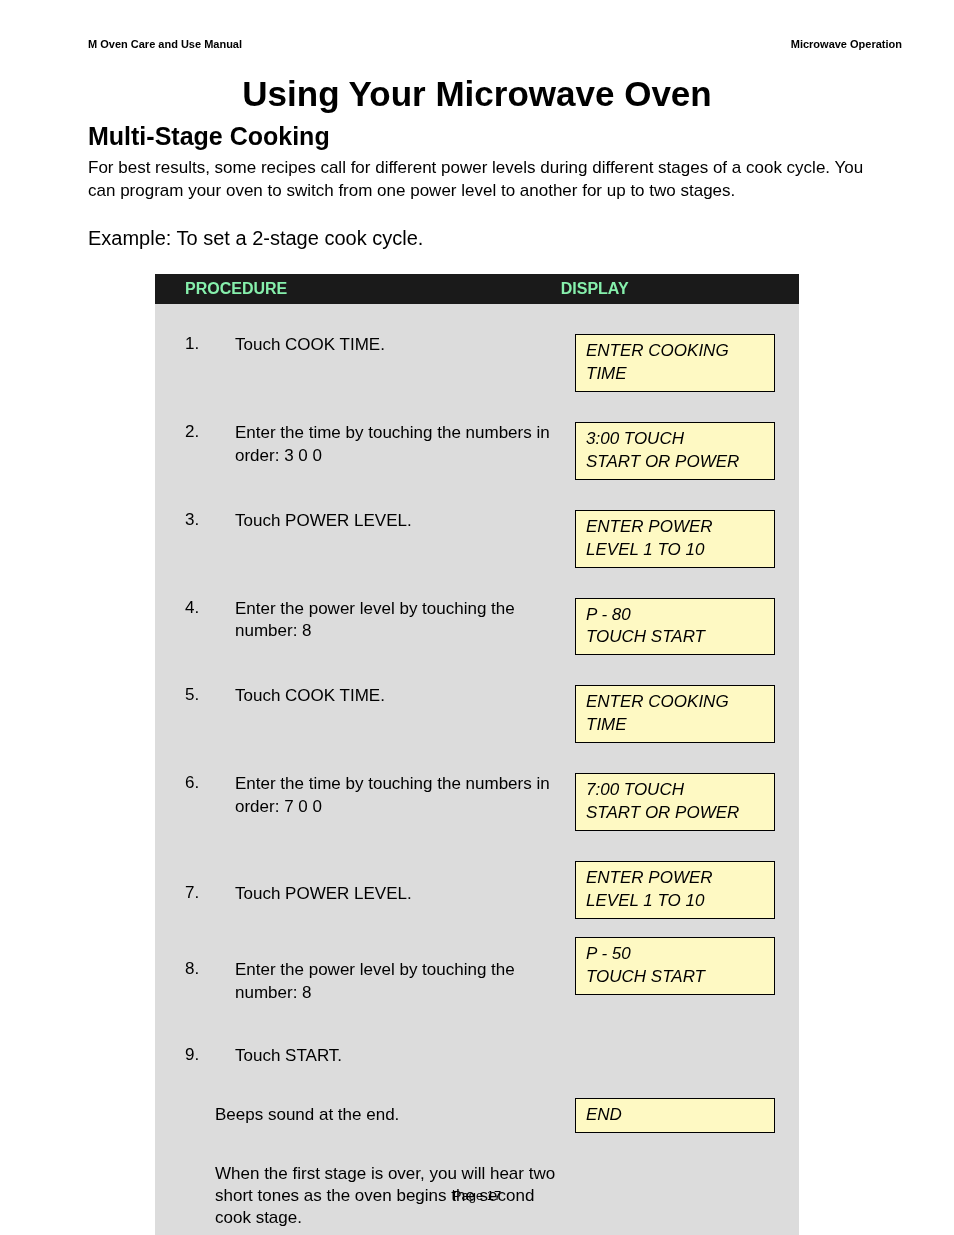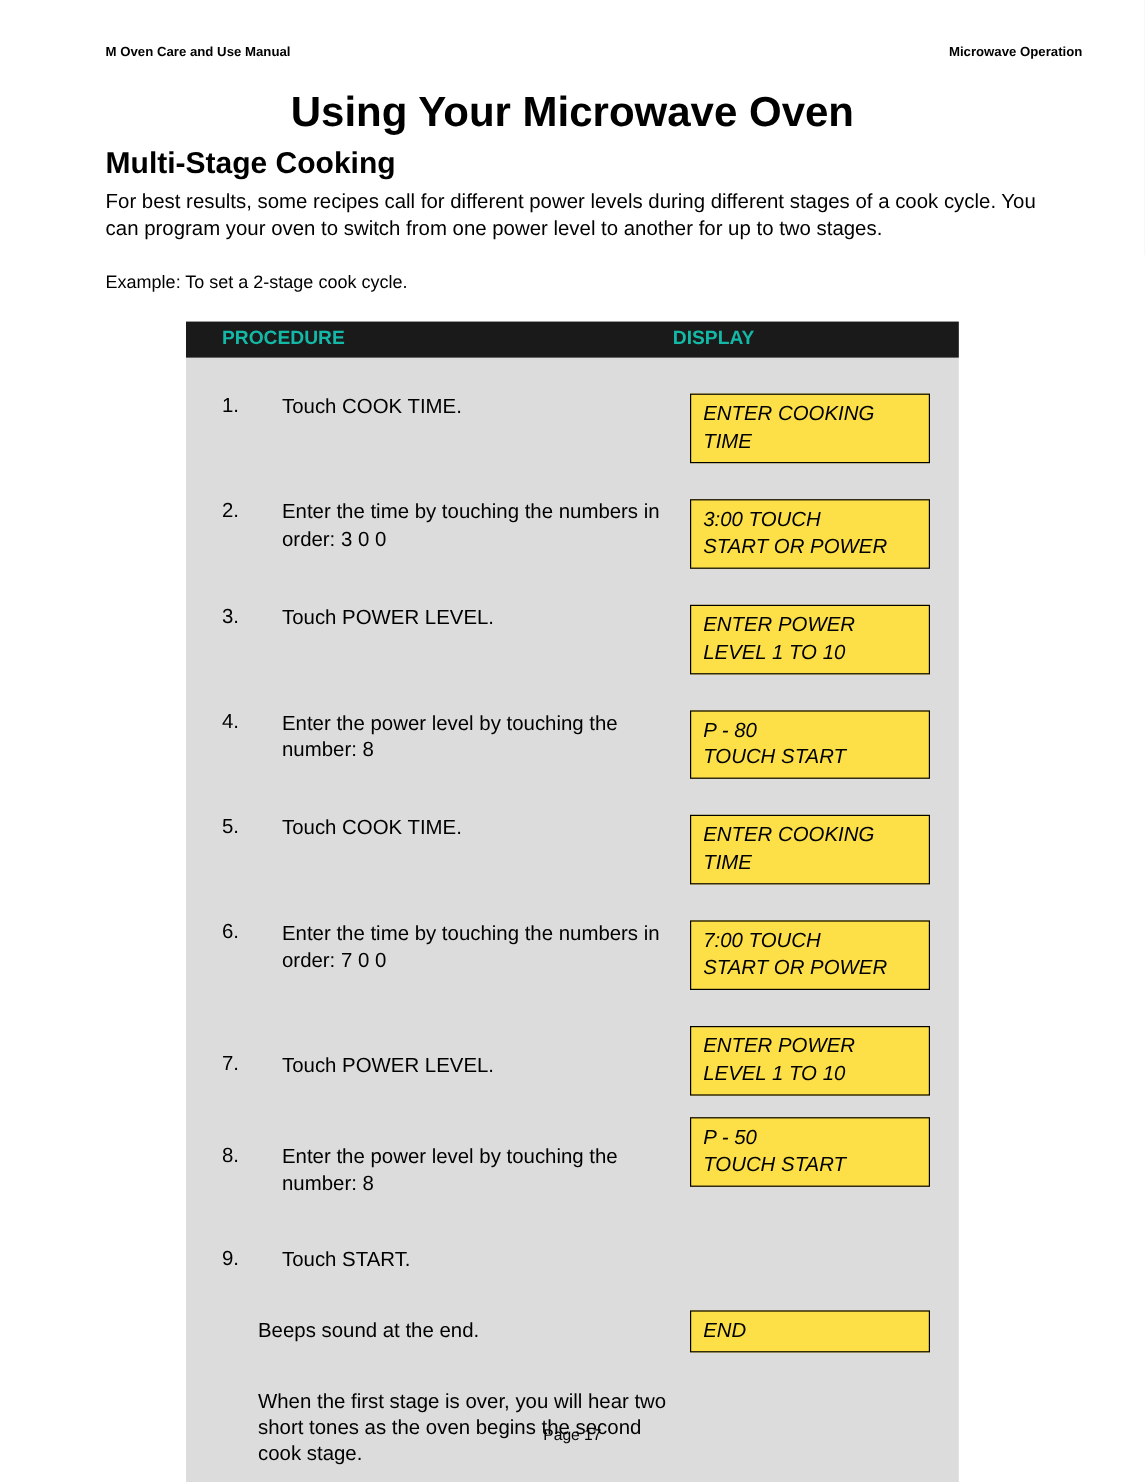--- a/index.html
+++ b/index.html
@@ -29,29 +29,29 @@
       font-weight: bold;
       padding: 8px 88px 0 88px;
     }
     .intro {
       padding: 6px 88px 0 88px;
       font-size: 17px;
       line-height: 1.35;
     }
     .example {
       padding: 24px 88px 0 88px;
-      font-size: 15px;
+      font-size: 20px;
     }
     .table-wrap {
       margin: 24px 155px 0 155px;
       background: #dcdcdc;
     }
     .table-header {
       background: #1a1a1a;
-      color: #14b8a6;
+      color: #86efac;
       display: flex;
       padding: 6px 0;
       font-size: 16px;
       font-weight: bold;
     }
     .col-left { width: 63%; padding-left: 30px; }
     .col-right { width: 37%; }
     .table-body {
       padding: 30px 20px 26px 20px;
     }
@@ -66,21 +66,21 @@
       font-size: 17px;
     }
     .step-text {
       width: 340px;
       font-size: 17px;
       line-height: 1.35;
       padding-right: 20px;
     }
     .display-box {
       border: 1px solid #000;
-      background: #fde047;
+      background: #fef9c3;
       padding: 5px 10px;
       font-size: 17px;
       font-style: italic;
       line-height: 1.35;
       white-space: pre-line;
       min-width: 200px;
       width: 200px;
     }
     .note-row {
       display: flex;

